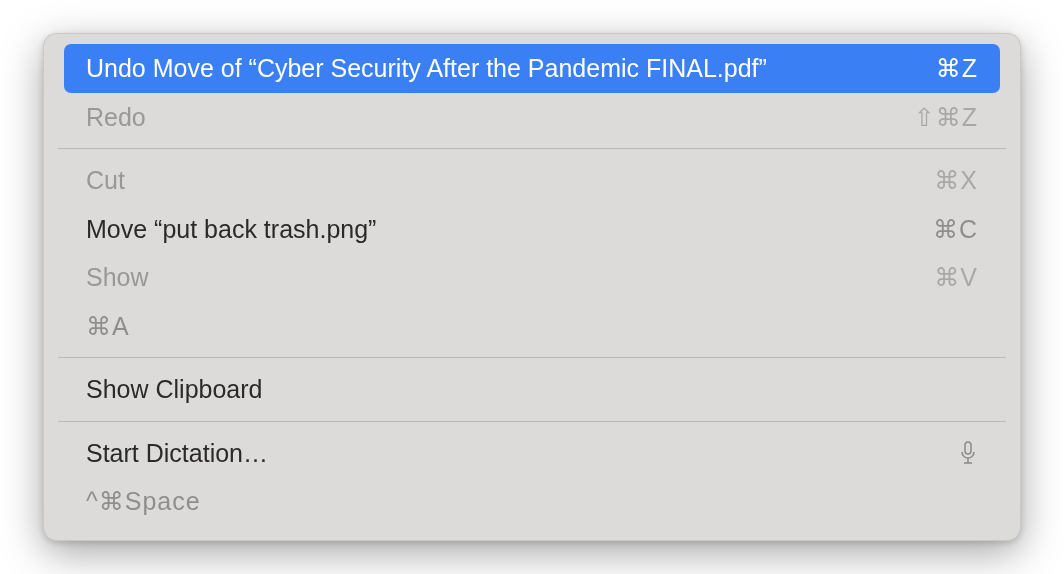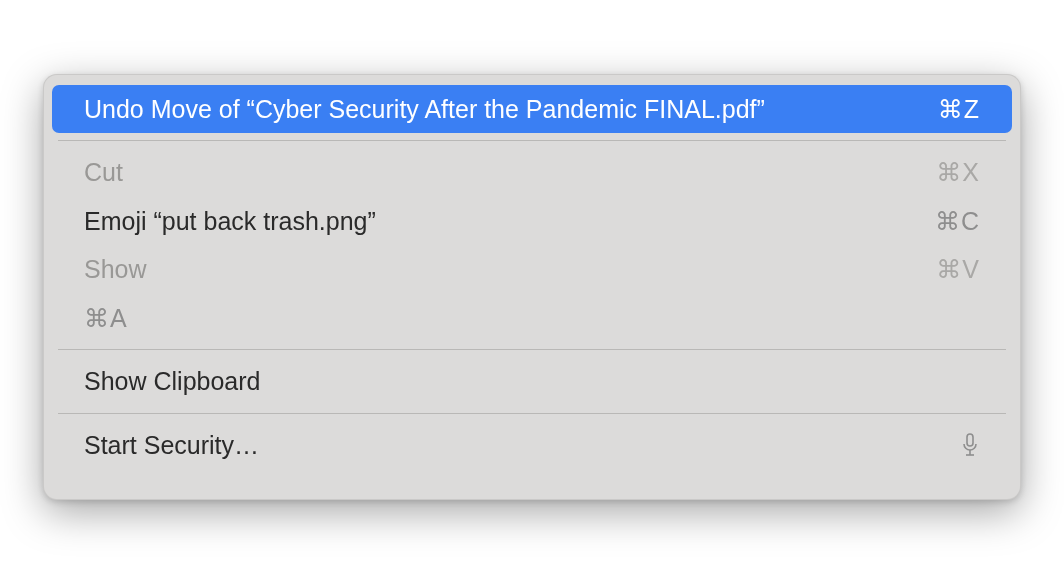--- a/index.html
+++ b/index.html
@@ -21,24 +21,24 @@
       background: #dcdbda;
       border-radius: 14px;
       box-shadow: 0 12px 40px rgba(0,0,0,0.35), 0 2px 6px rgba(0,0,0,0.15);
       padding: 10px 0 14px 0;
       border: 1px solid rgba(0,0,0,0.08);
     }
     .menu-item {
       display: flex;
       align-items: center;
       justify-content: space-between;
-      padding: 8px 32px;
+      padding: 8px 22px;
       font-size: 25px;
       line-height: 1.3;
-      margin: 0 8px;
+      margin: 0 20px;
       border-radius: 7px;
       cursor: default;
     }
     .menu-item.highlighted {
       background: #3a7ff3;
       color: #ffffff;
     }
     .menu-item.highlighted .shortcut {
       color: #ffffff;
     }
@@ -79,30 +79,34 @@
 </head>
 <body>
 
 <div class="menu">
 
   <div class="menu-item highlighted">
     <span class="label">Undo Move of “Cyber Security After the Pandemic FINAL.pdf”</span>
     <span class="shortcut">⌘Z</span>
   </div>
 
+  <div class="menu-item disabled">
+    <span class="label">Redo</span>
+    <span class="shortcut">⇧⌘Z</span>
+  </div>
 
   <div class="separator"></div>
 
   <div class="menu-item disabled">
     <span class="label">Cut</span>
     <span class="shortcut">⌘X</span>
   </div>
 
   <div class="menu-item enabled">
-    <span class="label">Emoji “put back trash.png”</span>
+    <span class="label">Move “put back trash.png”</span>
     <span class="shortcut">⌘C</span>
   </div>
 
   <div class="menu-item disabled">
     <span class="label">Show</span>
     <span class="shortcut">⌘V</span>
   </div>
 
   <div class="menu-item enabled">
     <span class="shortcut">⌘A</span>
@@ -111,27 +115,28 @@
   <div class="separator"></div>
 
   <div class="menu-item enabled">
     <span class="label">Show Clipboard</span>
     <span class="shortcut"></span>
   </div>
 
   <div class="separator"></div>
 
   <div class="menu-item enabled">
-    <span class="label">Start Security…</span>
+    <span class="label">Start Dictation…</span>
     <span class="shortcut">
       <svg class="mic-icon" viewBox="0 0 20 26" fill="none" stroke="#8e8e8e" stroke-width="1.6">
         <rect x="7" y="2" width="6" height="12" rx="3" fill="none"></rect>
         <path d="M4 12 a6 6 0 0 0 12 0" fill="none"></path>
         <line x1="10" y1="18" x2="10" y2="23"></line>
         <line x1="6" y1="23" x2="14" y2="23"></line>
       </svg>
     </span>
   </div>
 
   <div class="menu-item enabled">
+    <span class="shortcut">^⌘Space</span>
   </div>
 
 </div>
 
 </body></html>

